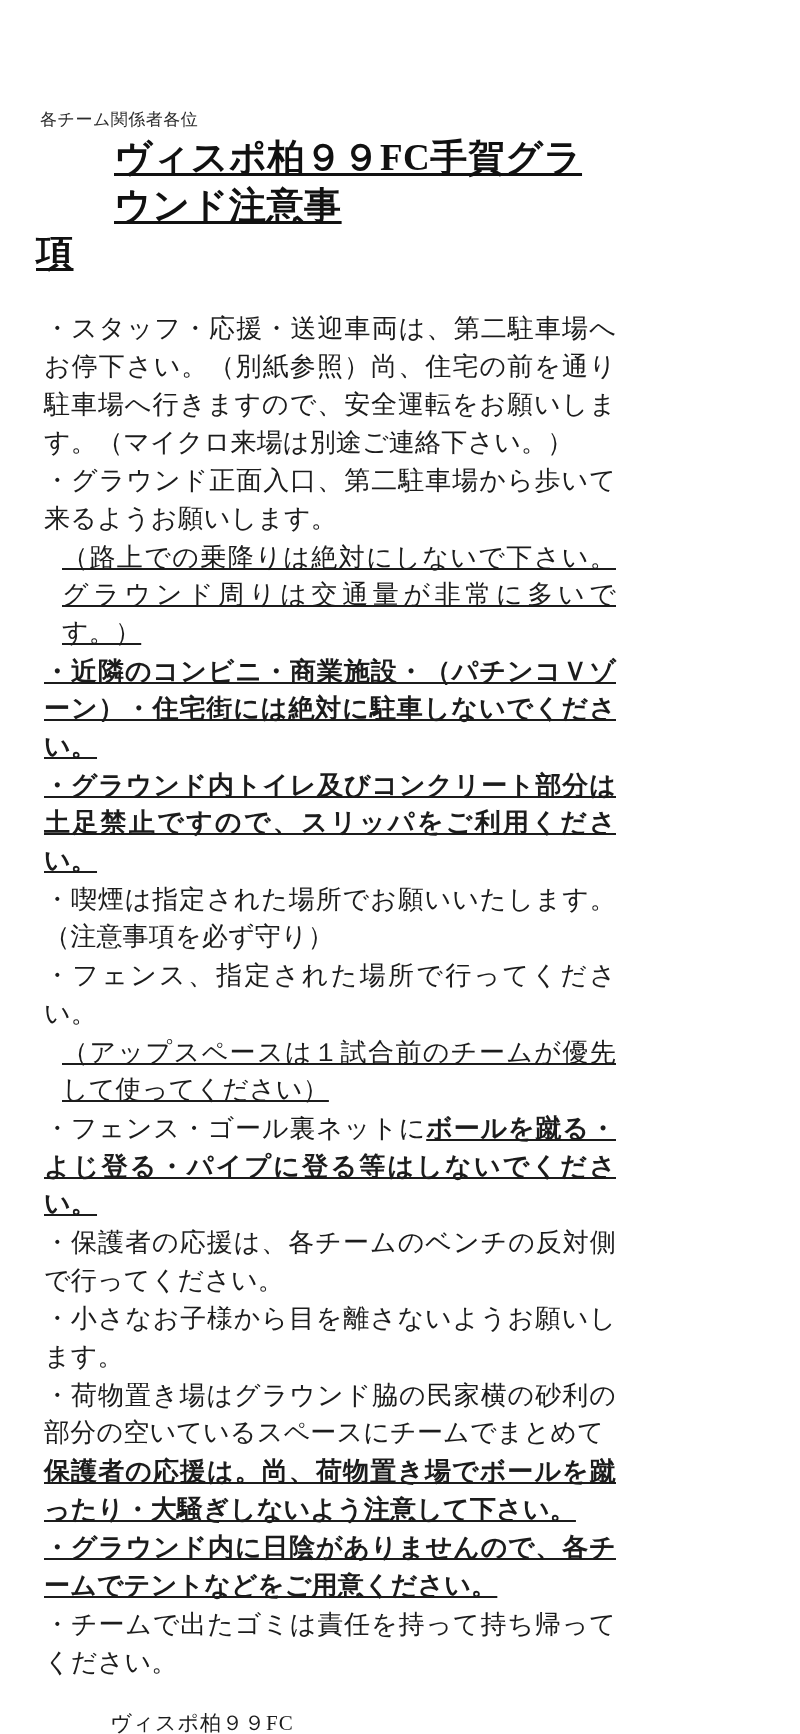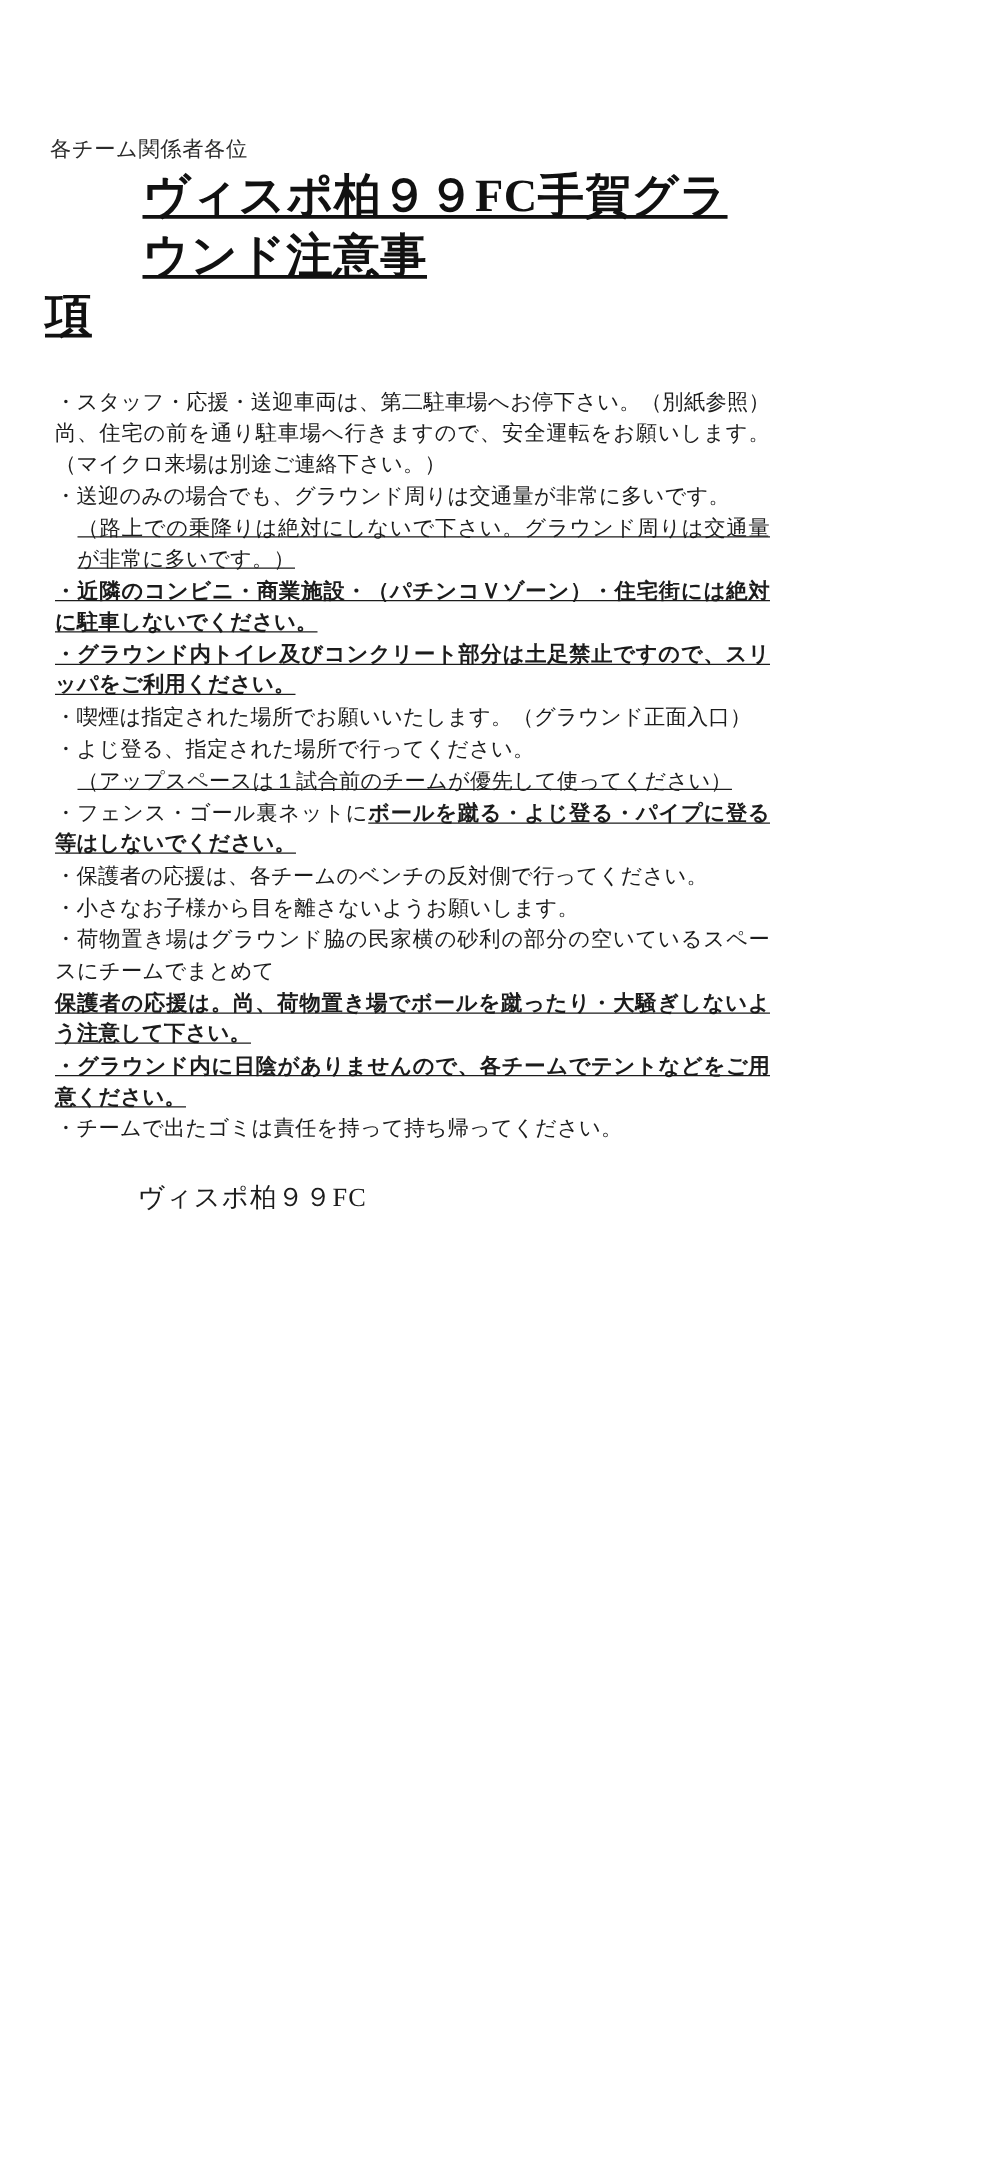--- a/index.html
+++ b/index.html
@@ -55,21 +55,21 @@
     padding-left: 34px;
     text-indent: 0;
     color: #1c1c1c;
   }
   .rules {
     margin: 34px 0 0 0;
     padding: 0;
     list-style: none;
   }
   .rules li {
-    font-size: 17px;
+    font-size: 26px;
     line-height: 1.45;
     letter-spacing: 0.2px;
     margin: 0 0 1px 0;
     padding: 0 0 0 8px;
     color: #1c1c1c;
     text-align: justify;
   }
   .rules li.indent {
     padding-left: 26px;
     text-decoration: underline;
@@ -105,26 +105,26 @@
   <div class="addressee">各チーム関係者各位</div>
 
   <h1 class="doc-title">
     <span>ヴィスポ柏９９FC手賀グラウンド注意事</span>
     <span class="title-line2">項</span>
   </h1>
 
 
   <ul class="rules">
     <li>・スタッフ・応援・送迎車両は、第二駐車場へお停下さい。（別紙参照）尚、住宅の前を通り駐車場へ行きますので、安全運転をお願いします。（マイクロ来場は別途ご連絡下さい。）</li>
-    <li>・送迎のみの場合でも、グラウンド周りは交通量が非常に多いです。</li>
+    <li>・グラウンド正面入口、第二駐車場から歩いて来るようお願いします。</li>
     <li class="indent">（路上での乗降りは絶対にしないで下さい。グラウンド周りは交通量が非常に多いです。）</li>
     <li class="ul-all">・近隣のコンビニ・商業施設・（パチンコＶゾーン）・住宅街には絶対に駐車しないでください。</li>
     <li class="ul-all">・グラウンド内トイレ及びコンクリート部分は土足禁止ですので、スリッパをご利用ください。</li>
-    <li>・喫煙は指定された場所でお願いいたします。（グラウンド正面入口）</li>
-    <li>・よじ登る、指定された場所で行ってください。</li>
+    <li>・喫煙は指定された場所でお願いいたします。（注意事項を必ず守り）</li>
+    <li>・フェンス、指定された場所で行ってください。</li>
     <li class="indent">（アップスペースは１試合前のチームが優先して使ってください）</li>
     <li><span>・フェンス・ゴール裏ネットに</span><span class="u">ボールを蹴る・よじ登る・パイプに登る等はしないでください。</span></li>
     <li>・保護者の応援は、各チームのベンチの反対側で行ってください。</li>
     <li>・小さなお子様から目を離さないようお願いします。</li>
     <li>・荷物置き場はグラウンド脇の民家横の砂利の部分の空いているスペースにチームでまとめて</li>
     <li class="ul-all">保護者の応援は。尚、荷物置き場でボールを蹴ったり・大騒ぎしないよう注意して下さい。</li>
     <li class="ul-all">・グラウンド内に日陰がありませんので、各チームでテントなどをご用意ください。</li>
     <li>・チームで出たゴミは責任を持って持ち帰ってください。</li>
   </ul>
 

